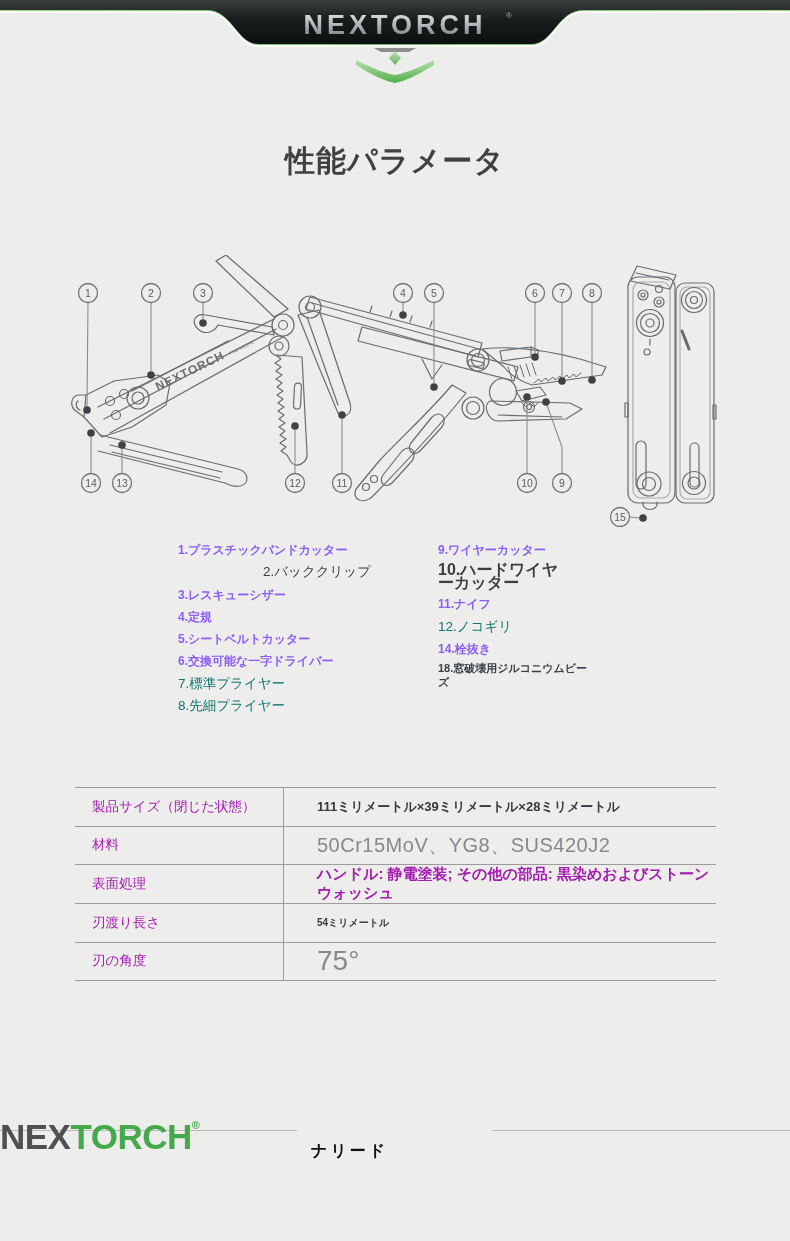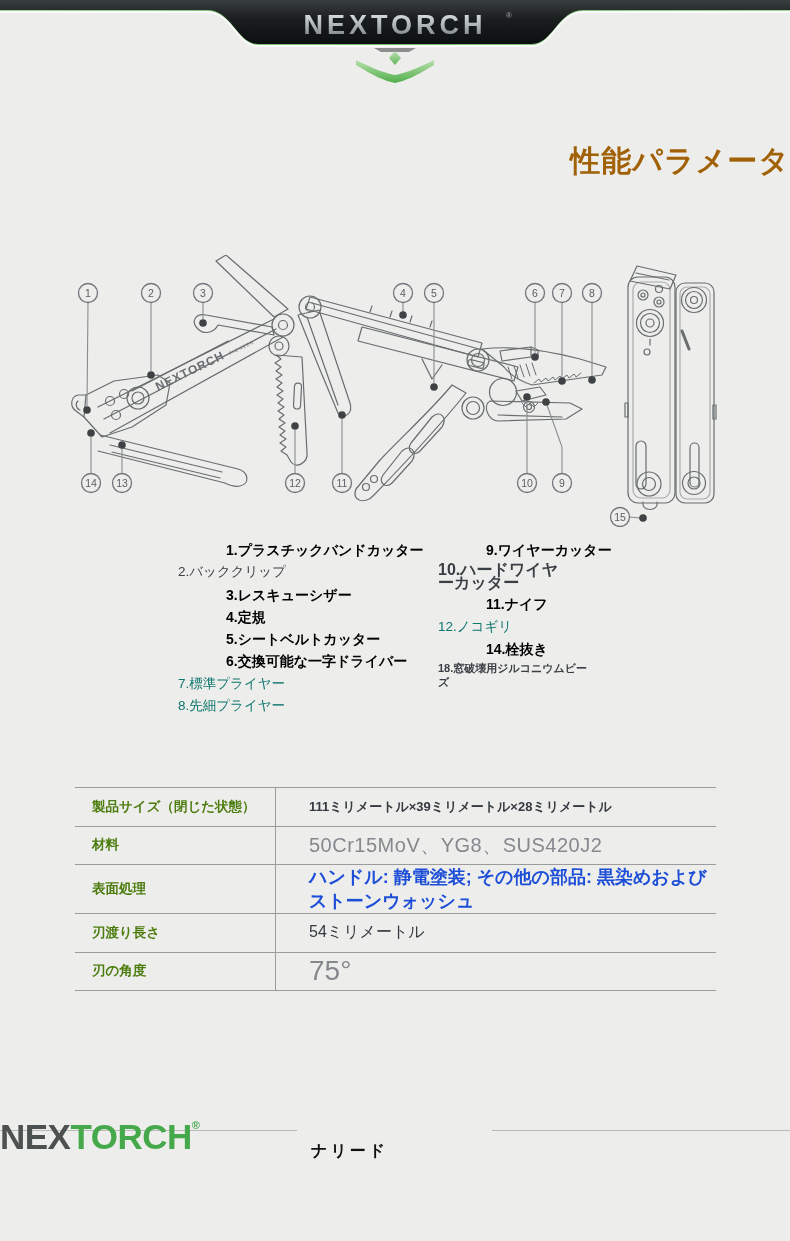--- a/index.html
+++ b/index.html
@@ -6,53 +6,53 @@
   body{
     width:790px;height:1241px;position:relative;overflow:hidden;
     background:#ededeb;
     font-family:"Liberation Sans","DejaVu Sans",sans-serif;
     -webkit-font-smoothing:antialiased;
   }
   .abs{position:absolute;}
 
   
   .page-title{
-    left:0;top:141px;width:790px;text-align:right;
-    font-size:30px;font-weight:700;color:#a16207;letter-spacing:1px;
+    left:0;top:141px;width:790px;text-align:center;
+    font-size:30px;font-weight:700;color:#404040;letter-spacing:1px;
   }
 
   
   .parts-col{line-height:22.3px;}
   .parts-left{left:178px;top:539px;width:278px;}
   .parts-right{left:438px;top:539px;width:268px;}
   .pi{white-space:normal;}
-  .pi-bold{font-size:14px;font-weight:700;color:#000000;margin-left:48px;}
-  .pi-med{font-size:13.5px;font-weight:500;color:#3c4147;}
+  .pi-bold{font-size:12px;font-weight:700;color:#8b5cf6;}
+  .pi-med{font-size:13.5px;font-weight:500;color:#3c4147;text-align:center;}
   .pi-gray{font-size:13.5px;font-weight:400;color:#0f766e;}
   .pi-small{font-size:16px;font-weight:700;color:#3a3f45;line-height:12.5px;margin:3px 0 4px 0;width:126px;}
   .pi-small2{font-size:11px;font-weight:700;color:#3a3f45;line-height:13.5px;margin-top:2px;width:154px;}
 
   
   table.spec{
     position:absolute;left:75px;top:787px;width:641px;
     border-collapse:collapse;table-layout:fixed;
     border-top:1px solid #9b9b9b;
   }
   table.spec tr{border-bottom:1px solid #9b9b9b;height:38.5px;}
   td.spec-label{
     width:183px;border-right:1px solid #9b9b9b;
-    padding:0 0 0 17px;font-size:13.5px;font-weight:700;color:#4d7c0f;
+    padding:0 8px 0 17px;font-size:13.5px;font-weight:400;color:#a21caf;
     vertical-align:middle;
   }
   td.spec-value{padding:0 0 0 33px;vertical-align:middle;}
   .v0{font-size:13px;font-weight:700;color:#343a40;}
   .v1{font-size:20px;font-weight:400;color:#85898d;letter-spacing:.5px;}
-  .v2{font-size:18px;font-weight:700;color:#1d4ed8;}
+  .v2{font-size:15px;font-weight:700;color:#a21caf;}
   .v3{font-size:15.5px;font-weight:700;color:#343a40;}
-  .v4{font-size:16px;font-weight:400;color:#343a40;}
+  .v4{font-size:10px;font-weight:700;color:#343a40;}
   .v5{font-size:28px;font-weight:400;color:#85898d;}
 
   
   .footer-line{height:1px;background:#b9b9b9;top:1130px;}
   .footer-logo{
     left:0;top:1108px;width:790px;
     font-size:35px;font-weight:800;letter-spacing:-.5px;line-height:35px;
   }
   .logo-dark{color:#4d5152;}
   .logo-green{color:#45a94c;}

